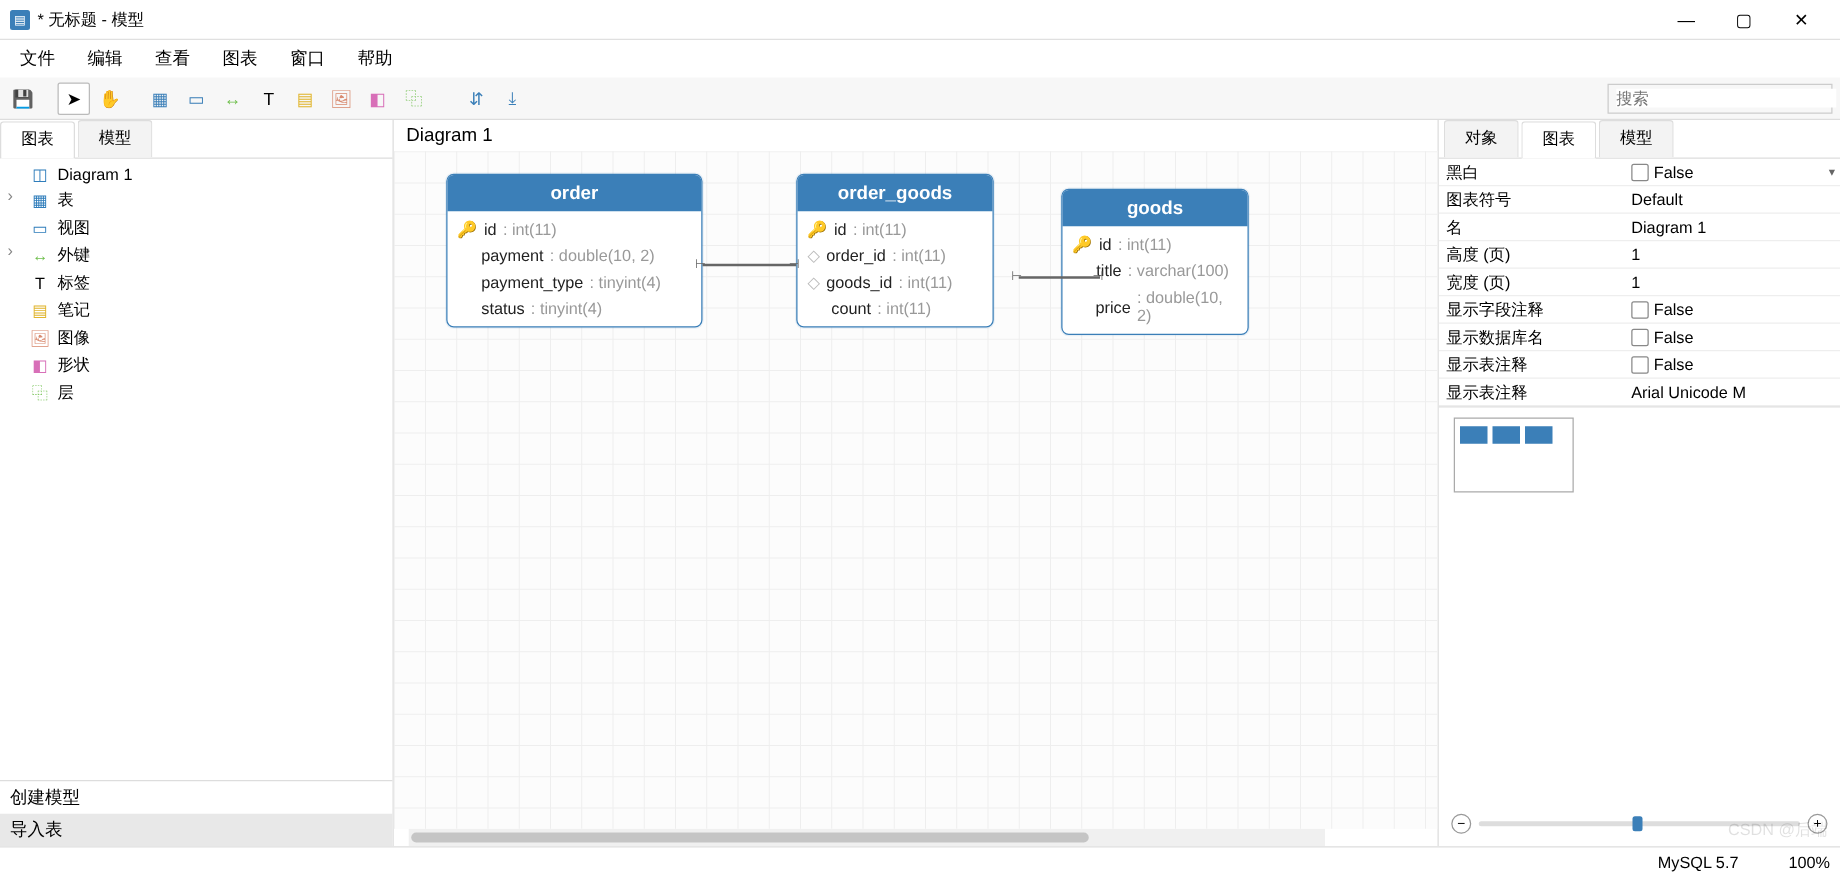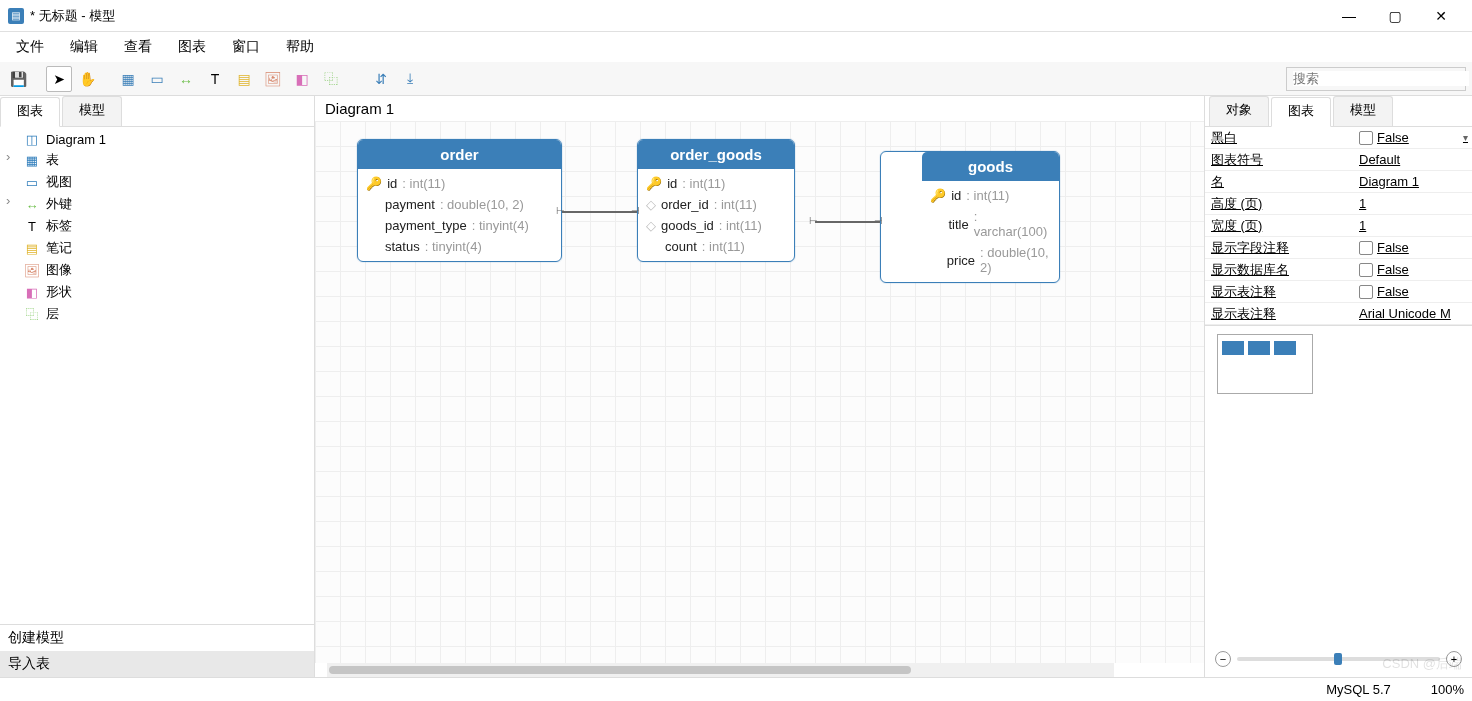--- a/index.html
+++ b/index.html
@@ -58,23 +58,23 @@
 .field .ftype { color: #999; }
 .key-icon { color: #e6b12e; }
 .dia-icon { color: #bbb; }
 .connector { position: absolute; height: 2px; background: #666; }
 .cf { position:absolute; font-size:10px; color:#666; }
 
 .hscroll { height: 14px; background: #f0f0f0; margin: 0 90px 0 12px; }
 .hscroll .thumb { height: 8px; margin-top:3px; margin-left:2px; background:#c5c5c5; width: 74%; border-radius:4px;}
 
 
-.right-panel { width: 268px; border-left: 1px solid #ddd; display: flex; flex-direction: column; }
+.right-panel { width: 322px; border-left: 1px solid #ddd; display: flex; flex-direction: column; }
 .right-panel .tabs { padding-left:4px;}
-.props { overflow: auto; max-height: 230px; text-decoration: underline;}
+.props { overflow: auto; max-height: 230px;}
 .prop-row { display: flex; border-bottom: 1px solid #eee; align-items: center; min-height: 22px; font-size: 14px;}
 .prop-row .k { width: 150px; padding: 1px 6px; }
 .prop-row .v { flex: 1; padding: 1px 4px; display:flex; align-items:center; gap:4px;}
 .chk { width:14px; height:14px; border:1px solid #888; border-radius:2px; display:inline-flex; align-items:center; justify-content:center; font-size:10px; background:#fff;}
 .chk.on { background:#3b7fb8; border-color:#3b7fb8; color:#fff;}
 .combo-arrow { margin-left:auto; color:#666; font-size:10px;}
 .overview { flex:1; border-top:1px solid #ddd; display:flex; flex-direction:column; padding:4px;}
 .ov-box { border:1px solid #aaa; margin:4px auto 0 8px; width:96px; height:60px; padding:6px 4px; display:flex; gap:4px; align-items:flex-start;}
 .ov-mini { width:22px; height:14px; background:#3b7fb8; }
 .zoomrow { display:flex; align-items:center; padding:6px 6px; gap:6px;}
@@ -254,21 +254,21 @@
               <span class="fname">goods_id</span>
               <span class="ftype">: int(11)</span>
             </div>
             <div class="field">
               <span style="width:14px;display:inline-block"></span>
               <span class="fname">count</span>
               <span class="ftype">: int(11)</span>
             </div>
           </div>
         </div>
-        <div class="entity" style="left: 565px; top: 30px; width: 180px; padding-left: 41px;">
+        <div class="entity" style="left: 534px; top: 30px; width: 150px;">
           <div class="entity-header">goods</div>
           <div class="entity-body">
             <div class="field">
               <span class="key-icon">🔑</span>
               <span class="fname">id</span>
               <span class="ftype">: int(11)</span>
             </div>
             <div class="field">
               <span style="width:14px;display:inline-block"></span>
               <span class="fname">title</span>

